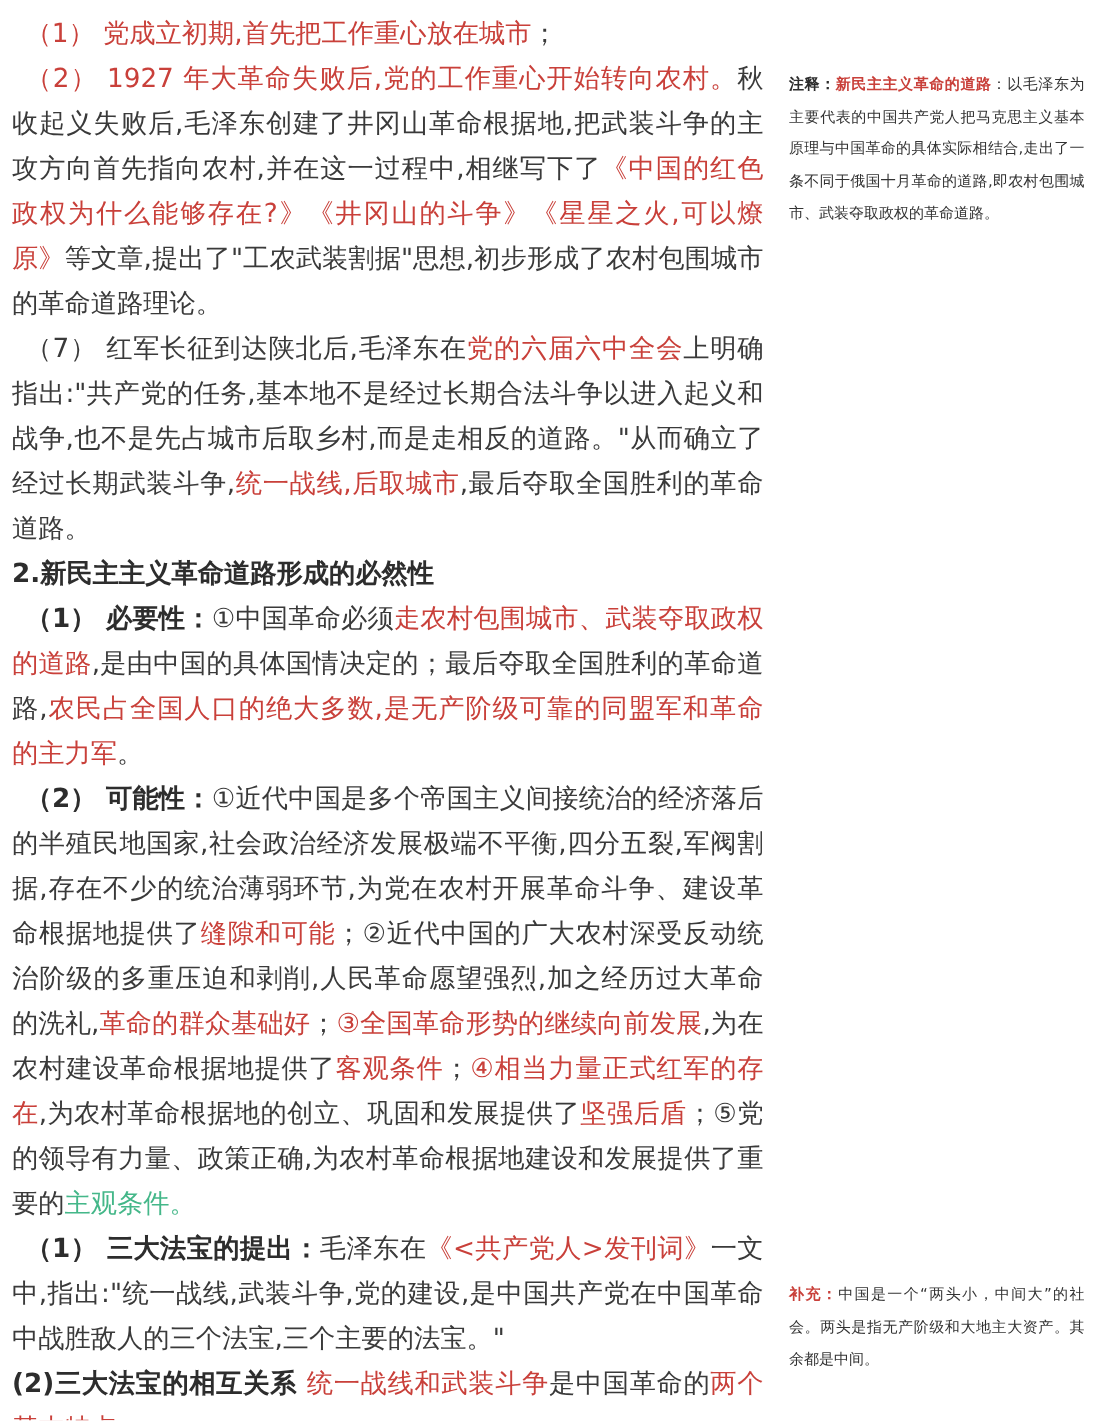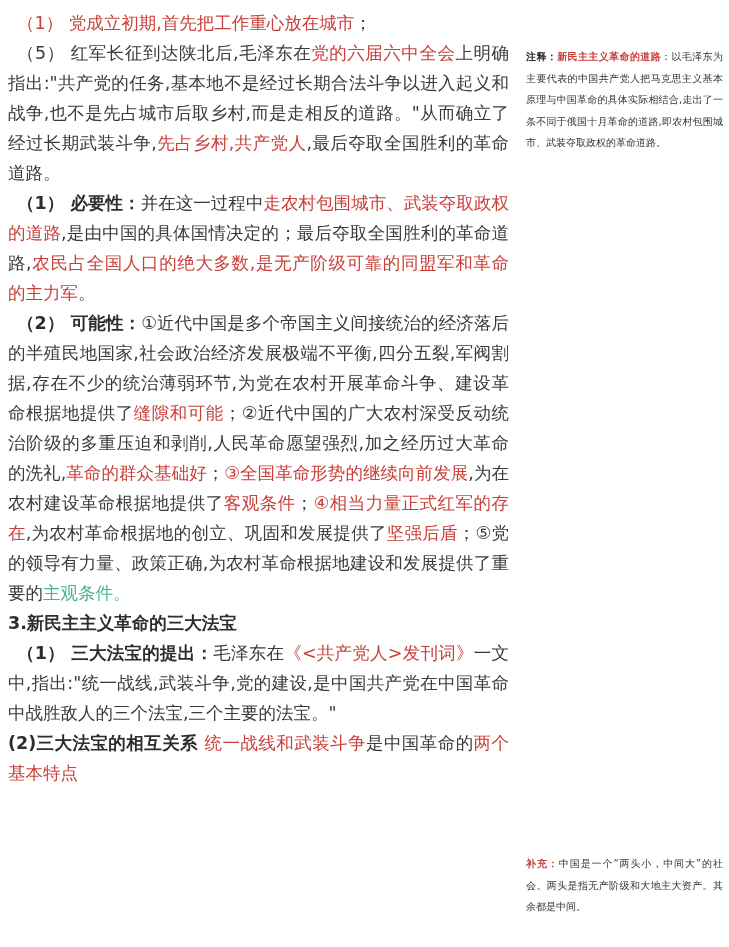--- a/index.html
+++ b/index.html
@@ -43,24 +43,25 @@
   .run.green { color: var(--green, #44b789); }
   .run.bold { font-weight: bold; color: #2d2d2d; }
   .run.red.bold { color: var(--red, #c9403a); font-weight: bold; }
 </style>
 </head>
 <body>
 
 <div class="page">
   <div class="main-col">
       <p class="indent"><span class="run red">（1） 党成立初期,首先把工作重心放在城市</span><span class="run">；</span></p>
-      <p class="indent"><span class="run">（5） 红军长征到达陕北后,毛泽东在</span><span class="run red">党的六届六中全会</span><span class="run">上明确指出:"共产党的任务,基本地不是经过长期合法斗争以进入起义和战争,也不是先占城市后取乡村,而是走相反的道路。"从而确立了经过长期武装斗争,</span><span class="run red">先占乡村,共产党人</span><span class="run">,最后夺取全国胜利的革命道路。</span></p>
-      <p class="indent"><span class="run bold">（1） 必要性：</span><span class="run">并在这一过程中</span><span class="run red">走农村包围城市、武装夺取政权的道路</span><span class="run">,是由中国的具体国情决定的；最后夺取全国胜利的革命道路,</span><span class="run red">农民占全国人口的绝大多数,是无产阶级可靠的同盟军和革命的主力军</span><span class="run">。</span></p>
+      <p class="indent"><span class="run red">（2） 1927 年大革命失败后,党的工作重心开始转向农村。</span><span class="run">秋收起义失败后,毛泽东创建了井冈山革命根据地,把武装斗争的主攻方向首先指向农村,并在这一过程中,相继写下了</span><span class="run red">《中国的红色政权为什么能够存在?》《井冈山的斗争》《星星之火,可以燎原》</span><span class="run">等文章,提出了"工农武装割据"思想,初步形成了农村包围城市的革命道路理论。</span></p>
+      <p class="indent"><span class="run">（7） 红军长征到达陕北后,毛泽东在</span><span class="run red">党的六届六中全会</span><span class="run">上明确指出:"共产党的任务,基本地不是经过长期合法斗争以进入起义和战争,也不是先占城市后取乡村,而是走相反的道路。"从而确立了经过长期武装斗争,</span><span class="run red">统一战线,后取城市</span><span class="run">,最后夺取全国胜利的革命道路。</span></p>
+      <p class=""><span class="run bold">2.新民主主义革命道路形成的必然性</span></p>
+      <p class="indent"><span class="run bold">（1） 必要性：</span><span class="run">①中国革命必须</span><span class="run red">走农村包围城市、武装夺取政权的道路</span><span class="run">,是由中国的具体国情决定的；最后夺取全国胜利的革命道路,</span><span class="run red">农民占全国人口的绝大多数,是无产阶级可靠的同盟军和革命的主力军</span><span class="run">。</span></p>
       <p class="indent"><span class="run bold">（2） 可能性：</span><span class="run">①近代中国是多个帝国主义间接统治的经济落后的半殖民地国家,社会政治经济发展极端不平衡,四分五裂,军阀割据,存在不少的统治薄弱环节,为党在农村开展革命斗争、建设革命根据地提供了</span><span class="run red">缝隙和可能</span><span class="run">；②近代中国的广大农村深受反动统治阶级的多重压迫和剥削,人民革命愿望强烈,加之经历过大革命的洗礼,</span><span class="run red">革命的群众基础好</span><span class="run">；</span><span class="run red">③全国革命形势的继续向前发展</span><span class="run">,为在农村建设革命根据地提供了</span><span class="run red">客观条件</span><span class="run">；</span><span class="run red">④相当力量正式红军的存在</span><span class="run">,为农村革命根据地的创立、巩固和发展提供了</span><span class="run red">坚强后盾</span><span class="run">；⑤党的领导有力量、政策正确,为农村革命根据地建设和发展提供了重要的</span><span class="run green">主观条件。</span></p>
-      <p class=""><span class="run bold">3.新民主主义革命的三大法宝</span></p>
       <p class="indent"><span class="run bold">（1） 三大法宝的提出：</span><span class="run">毛泽东在</span><span class="run red">《&lt;共产党人&gt;发刊词》</span><span class="run">一文中,指出:"统一战线,武装斗争,党的建设,是中国共产党在中国革命中战胜敌人的三个法宝,三个主要的法宝。"</span></p>
       <p class=""><span class="run bold">(2)三大法宝的相互关系 </span><span class="run red">统一战线和武装斗争</span><span class="run">是中国革命的</span><span class="run red">两个基本特点</span></p>
     </div>
   <div class="side-col">
       <div class="note" style="top: 46px;"><span class="run bold">注释：</span><span class="run red bold">新民主主义革命的道路</span><span class="run">：以毛泽东为主要代表的中国共产党人把马克思主义基本原理与中国革命的具体实际相结合,走出了一条不同于俄国十月革命的道路,即农村包围城市、武装夺取政权的革命道路。</span></div>
       <div class="note" style="top: 853px;"><span class="run red bold">补充：</span><span class="run">中国是一个“两头小，中间大”的社会。两头是指无产阶级和大地主大资产。其余都是中间。</span></div>
     </div>
 </div>
 
 </body></html>

